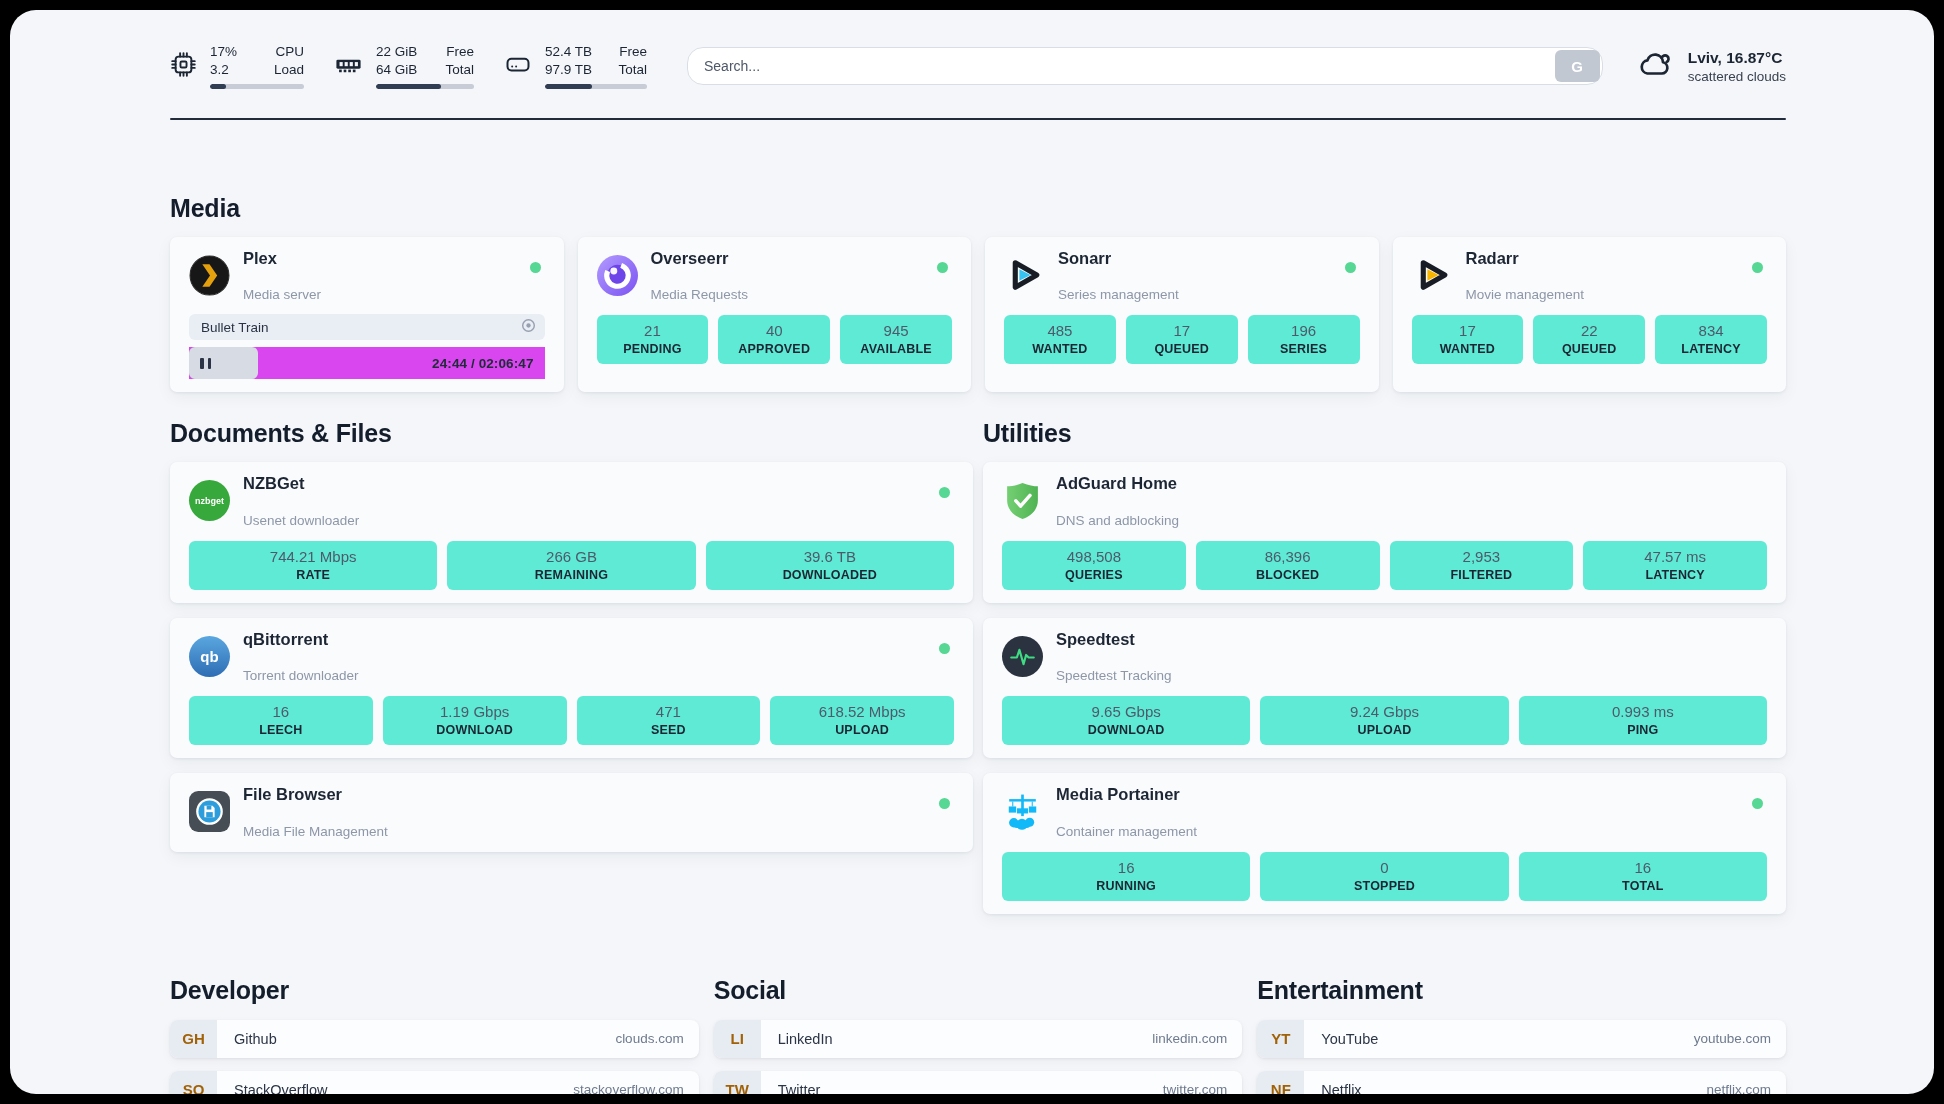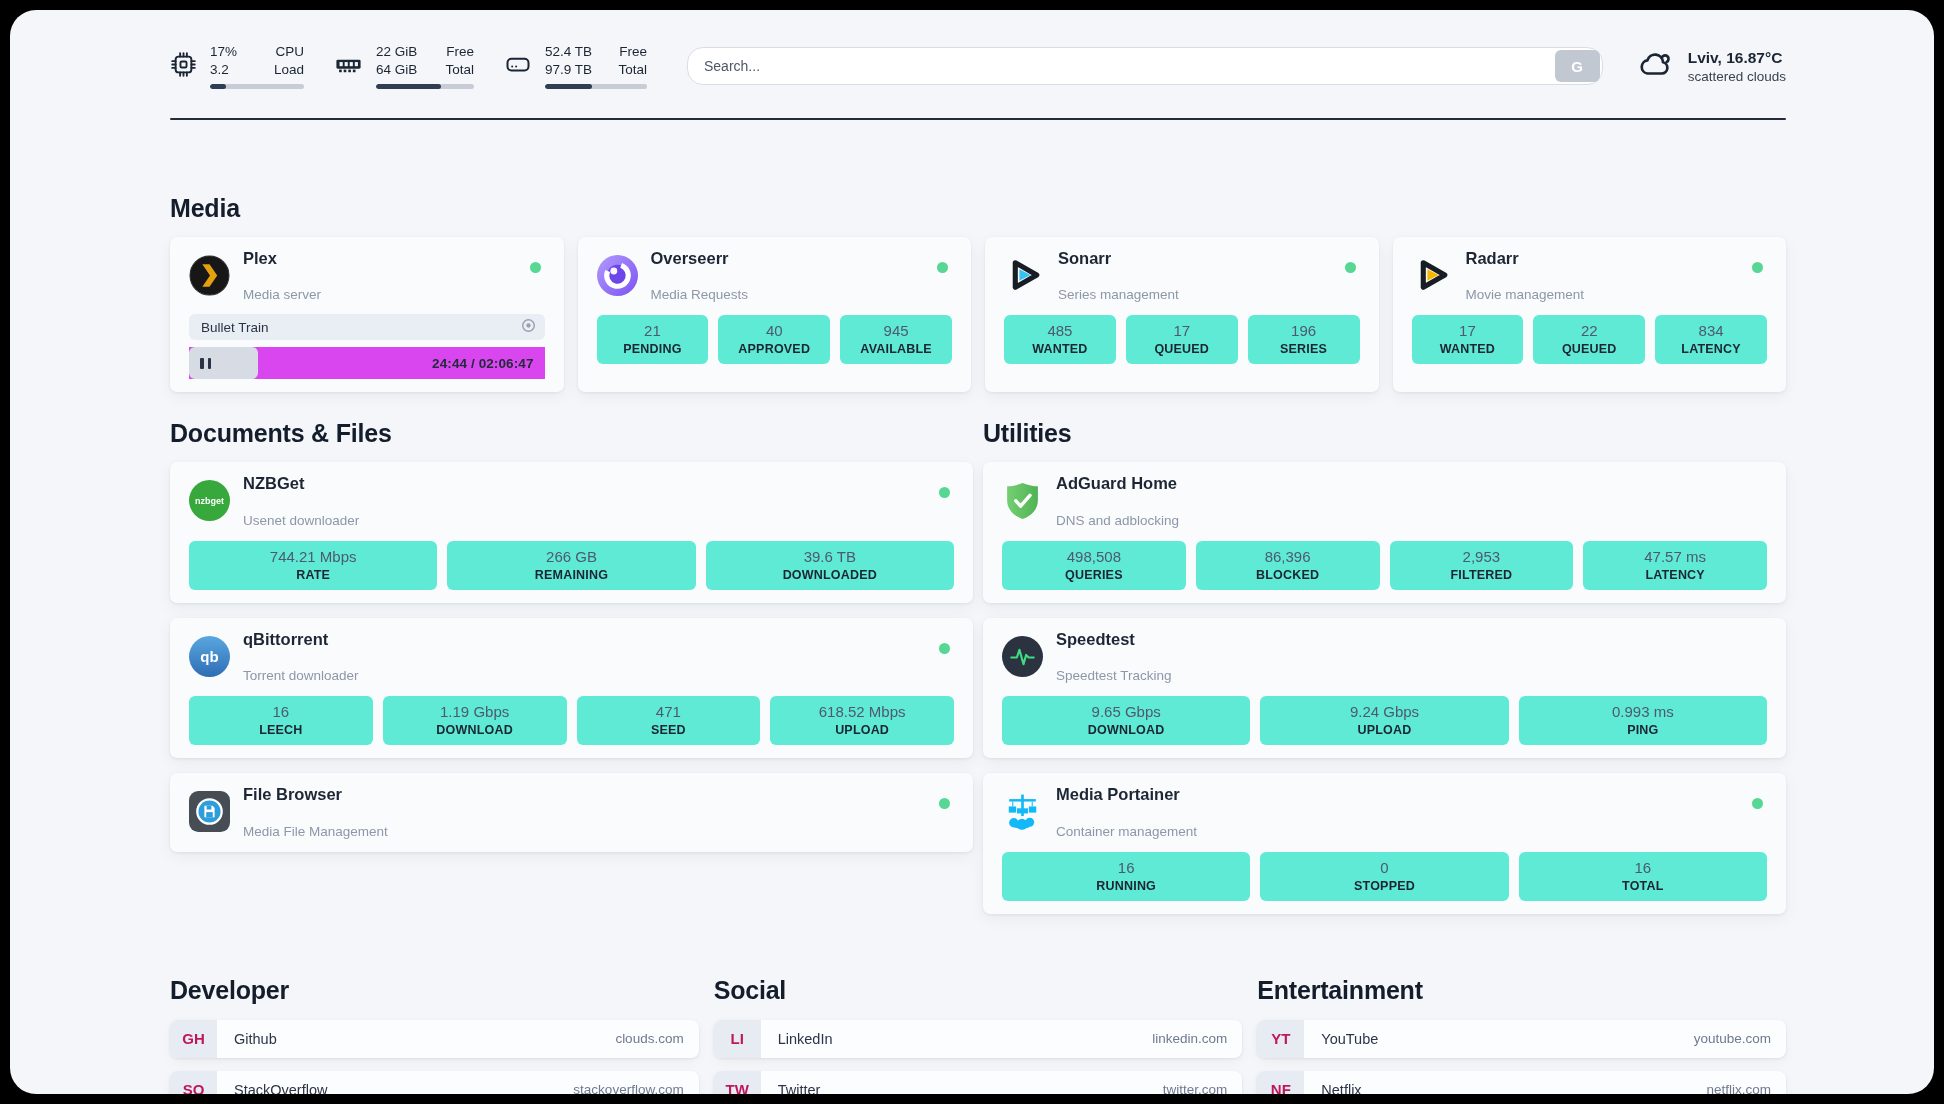--- a/index.html
+++ b/index.html
@@ -57,21 +57,21 @@
   .plex-time { position:relative; margin-left:auto; font-size:13.5px; color:#212b3a; font-weight:bold; letter-spacing:.1px; }
 
   .two-col { margin-top:27px; display:grid; grid-template-columns:1fr 1fr; gap:10px; }
   .col-cards > .card { margin-top:15px; }
   .col-cards > .card:first-of-type { margin-top:14px; }
 
   
   .three-col { margin-top:62px; display:grid; grid-template-columns:1fr 1fr 1fr; gap:15px; }
   .links { margin-top:15px; }
   .link-row { display:flex; align-items:stretch; height:38px; background:#fcfdfe; border-radius:8px; overflow:hidden; margin-bottom:13px; box-shadow:0 1px 3px rgba(25,35,60,.08), 0 4px 12px rgba(25,35,60,.04); cursor:pointer; }
-  .link-tag { width:47px; flex:none; background:#e7ebf2; display:flex; align-items:center; justify-content:center; font-size:15px; font-weight:bold; color:#be185d; }
+  .link-tag { width:47px; flex:none; background:#e7ebf2; display:flex; align-items:center; justify-content:center; font-size:15px; font-weight:bold; color:#a16207; }
   .link-name { align-self:center; margin-left:17px; font-size:14.5px; color:#2b3546; }
   .link-url { margin-left:auto; align-self:center; padding-right:15px; font-size:13.5px; color:#6e7a8e; }
 
   
   .circle-badge { width:41px; height:41px; border-radius:50%; display:flex; align-items:center; justify-content:center; }
   .nzb-badge { background:#37a93c; }
   .nzb-badge span { color:#fff; font-size:9px; font-weight:bold; }
   .qb-badge { background:linear-gradient(180deg,#5aa7e0,#2e6db4); }
   .qb-badge span { color:#fff; font-size:15px; font-weight:bold; }
 </style>

